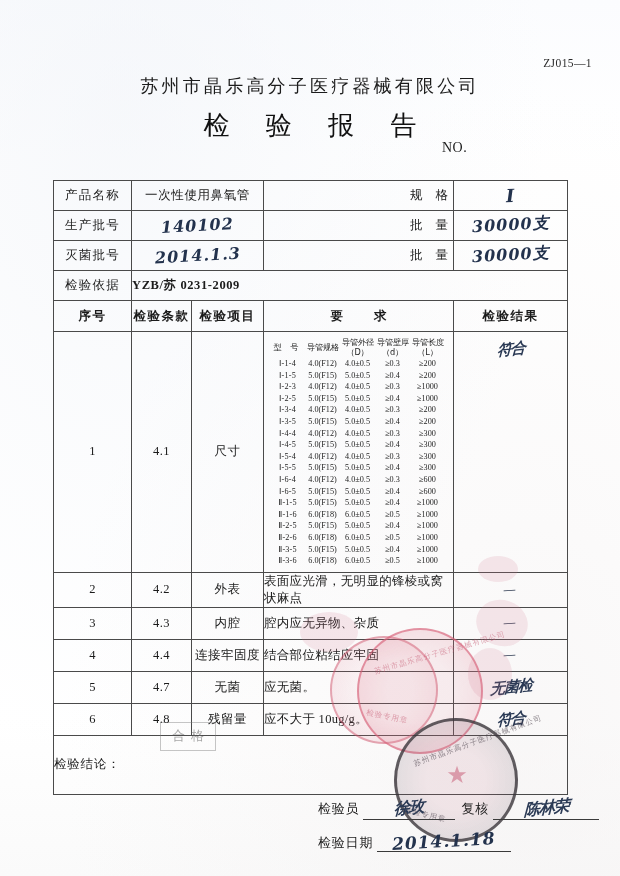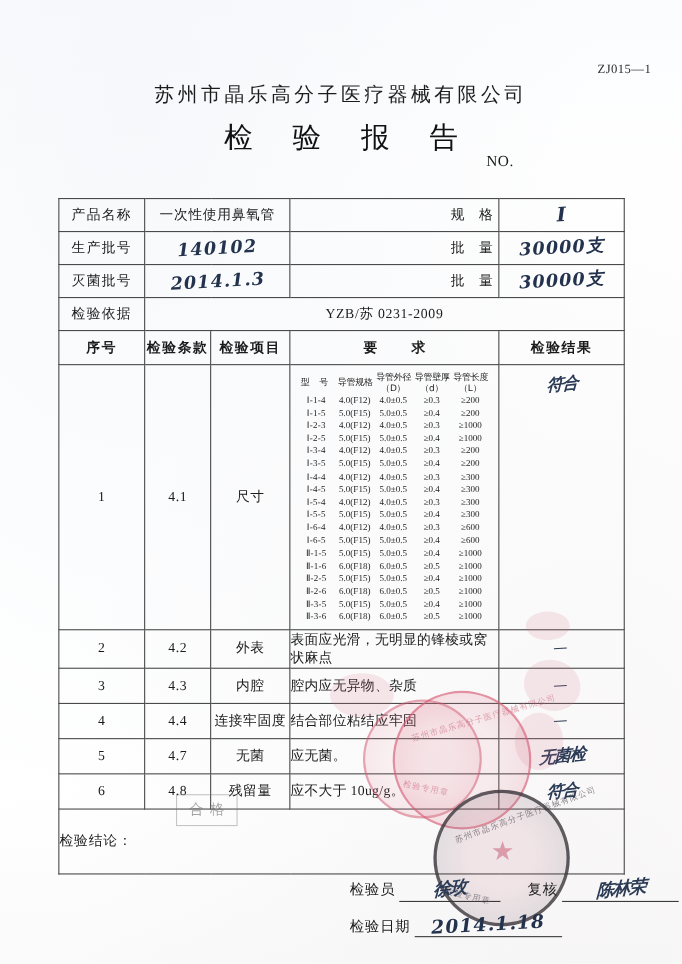--- a/index.html
+++ b/index.html
@@ -102,23 +102,24 @@
     letter-spacing: 5px;
     text-indent: 5px;
     font-size: 13px;
   }
   .val {
     text-align: center;
     font-size: 13px;
     letter-spacing: .6px;
   }
   .basis {
-    text-align: center;
+    text-align: left;
     font-size: 13px;
     letter-spacing: .6px;
+    font-weight: bold;
   }
 
   
   .hand {
     font-family: "DejaVu Serif", serif;
     font-style: italic;
     color: #23324d;
     font-size: 16px;
     letter-spacing: 1px;
     transform: rotate(-3.2deg);
@@ -588,21 +589,21 @@
   <div class="stamp stamp-dark"></div>
   <div class="stamp-text st3">苏州市晶乐高分子医疗器械有限公司</div>
   <div class="stamp-text st4">检验专用章</div>
   <div class="stamp-star">★</div>
 
   <div class="footer">
     <span>检验员</span>
     <span class="sigline">
       <span class="hand-cn" style="font-size:16px">徐玫</span>
     </span>
-    <span style="margin-left:20px">复核</span>
+    <span style="margin-left:2px">复核</span>
     <span class="sigline long">
       <span class="hand-cn" style="font-size:16px">陈林荣</span>
     </span>
   </div>
   <div class="footer2">
     <span>检验日期</span>
     <span class="sigline" style="min-width:128px">
       <span class="hand" style="font-size:17px">2014.1.18</span>
     </span>
   </div>

